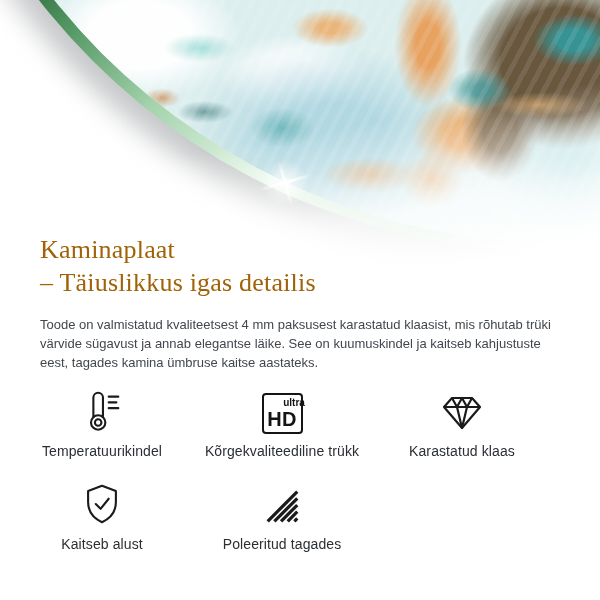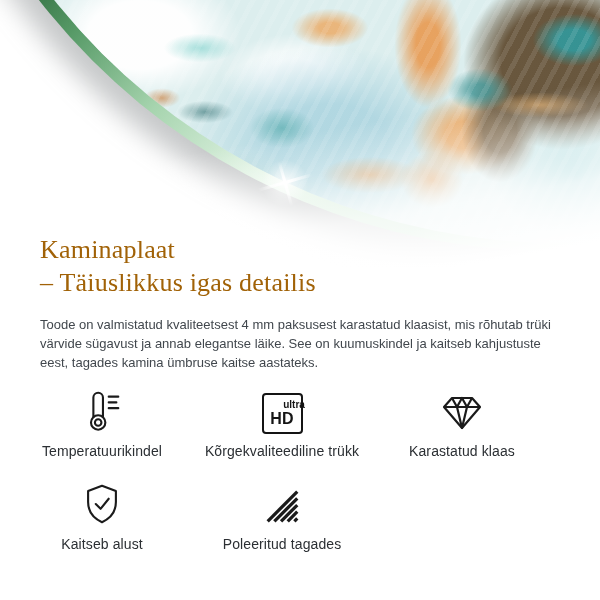--- a/index.html
+++ b/index.html
@@ -94,21 +94,21 @@
   .feature-label{
     margin-top:9px;font-size:14px;color:#2b2f33;text-align:center;letter-spacing:.1px;
   }
   .icon-stroke{stroke:#1b1b1b;fill:none;stroke-width:2.2;}
   .ultrahd-box{
     width:37px;height:37px;border:2.5px solid #141414;border-radius:4px;
     display:flex;flex-direction:column;align-items:center;justify-content:center;
     color:#141414;line-height:1;
   }
   .ultrahd-top{font-size:10px;font-weight:700;margin-left:24px;}
-  .ultrahd-bottom{font-size:16px;font-weight:700;letter-spacing:.3px;margin-top:1px;}
+  .ultrahd-bottom{font-size:20px;font-weight:700;letter-spacing:.3px;margin-top:1px;}
 </style>
 </head>
 <body>
 
 <div class="hero">
   <div class="plate-shadow"></div>
   <div class="plate-edge"></div>
   <div class="plate-art"></div>
   <div class="sparkle"></div>
   <div class="hero-fade"></div>

